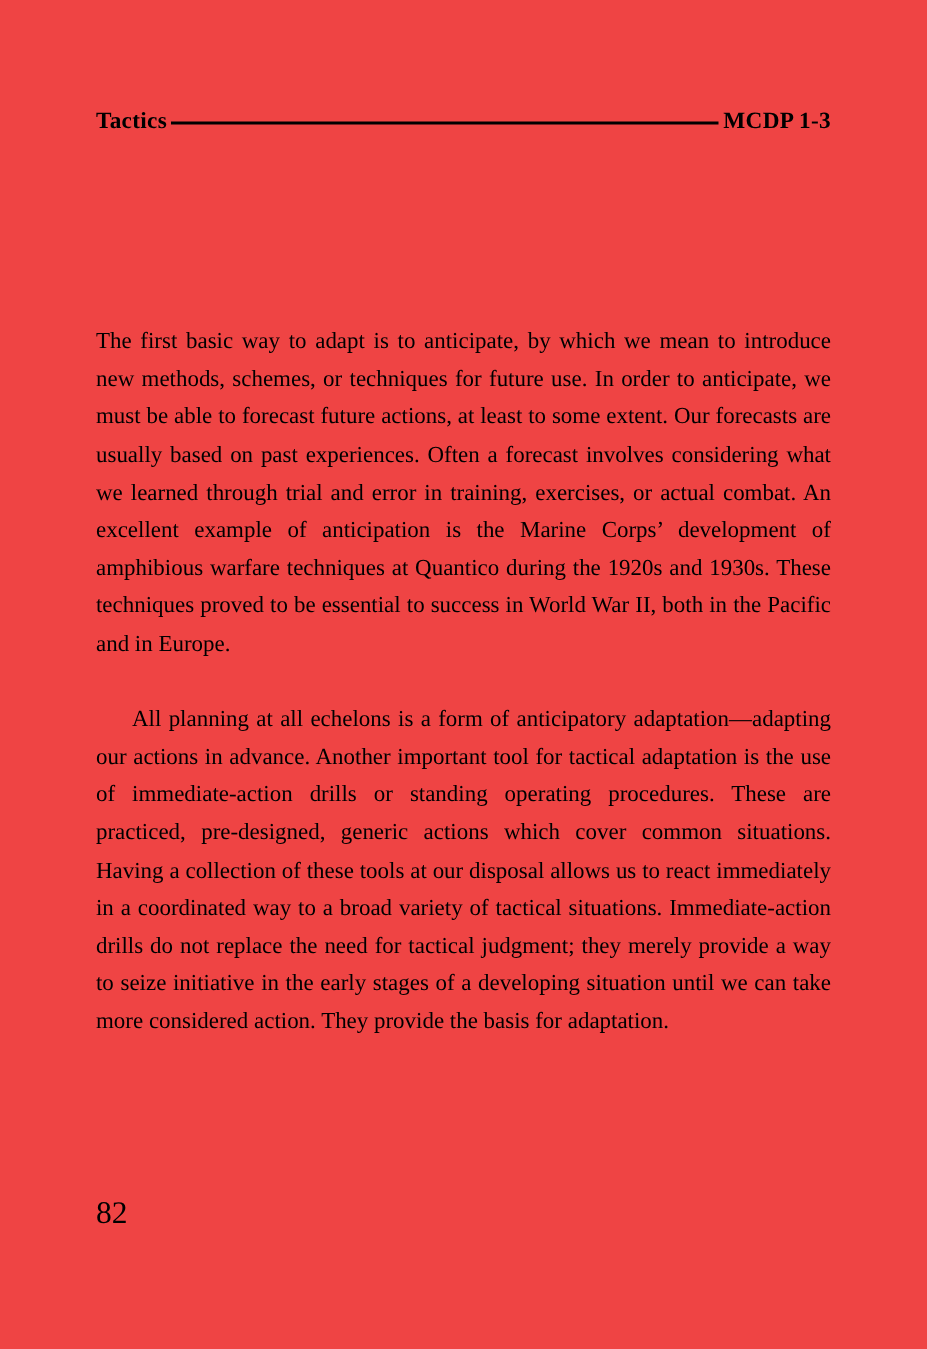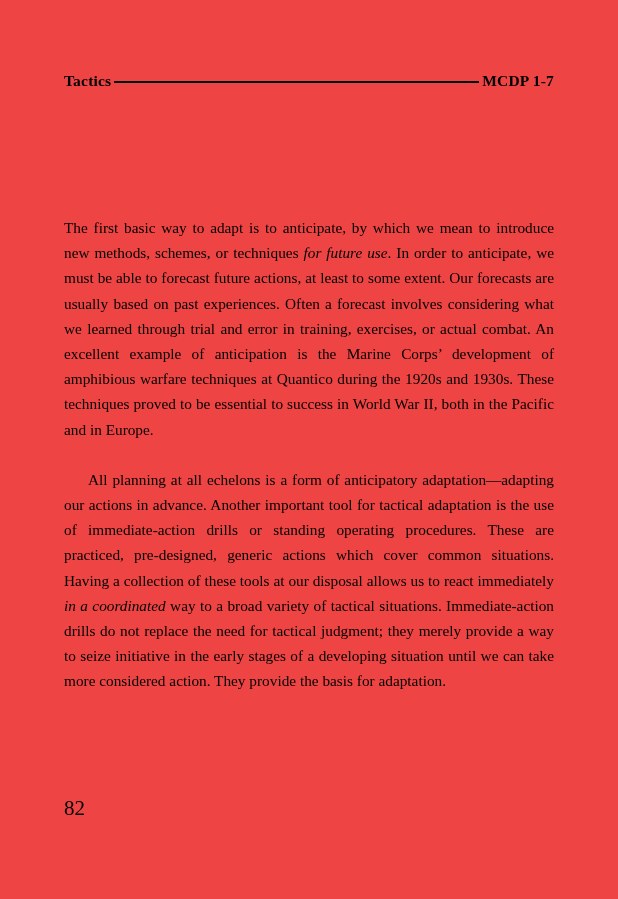--- a/index.html
+++ b/index.html
@@ -65,39 +65,38 @@
     font-size: 15.3px;
     line-height: 25.2px;
     text-align: justify;
     text-justify: inter-word;
   }
   p.para2 {
     margin-top: 25px;
     text-indent: 24px;
   }
   .it {
-    font-style: italic;
   }
   .folio {
     position: absolute;
     left: 64px;
     top: 796px;
     font-size: 21px;
     font-weight: normal;
   }
 </style>
 </head>
 <body>
 
 <div class="page">
 
   <div class="header">
     <span class="header-left">Tactics</span>
     <span class="header-rule"></span>
-    <span class="header-right">MCDP 1-7</span>
+    <span class="header-right">MCDP 1-3</span>
   </div>
 
 
   <div class="body">
     <p class="para1"><span>The first basic way to adapt is to anticipate, by which we mean to introduce new methods, schemes, or techniques </span><span class="it">for future use</span><span>. In order to anticipate, we must be able to forecast future actions, at least to some extent. Our forecasts are usually based on past experiences. Often a forecast involves considering what we learned through trial and error in training, exercises, or actual combat. An excellent example of anticipation is the Marine Corps’ development of amphibious warfare techniques at Quantico during the 1920s and 1930s. These techniques proved to be essential to success in World War II, both in the Pacific and in Europe.</span></p>
 
     <p class="para2"><span>All planning at all echelons is a form of anticipatory adaptation—adapting our actions in advance. Another important tool for tactical adaptation is the use of immediate-action drills or standing operating procedures. These are practiced, pre-designed, generic actions which cover common situations. Having a collection of these tools at our disposal allows us to react immediately </span><span class="it">in a coordinated</span><span> way to a broad variety of tactical situations. Immediate-action drills do not replace the need for tactical judgment; they merely provide a way to seize initiative in the early stages of a developing situation until we can take more considered action. They provide the basis for adaptation.</span></p>
   </div>
 
   <div class="folio">82</div>

